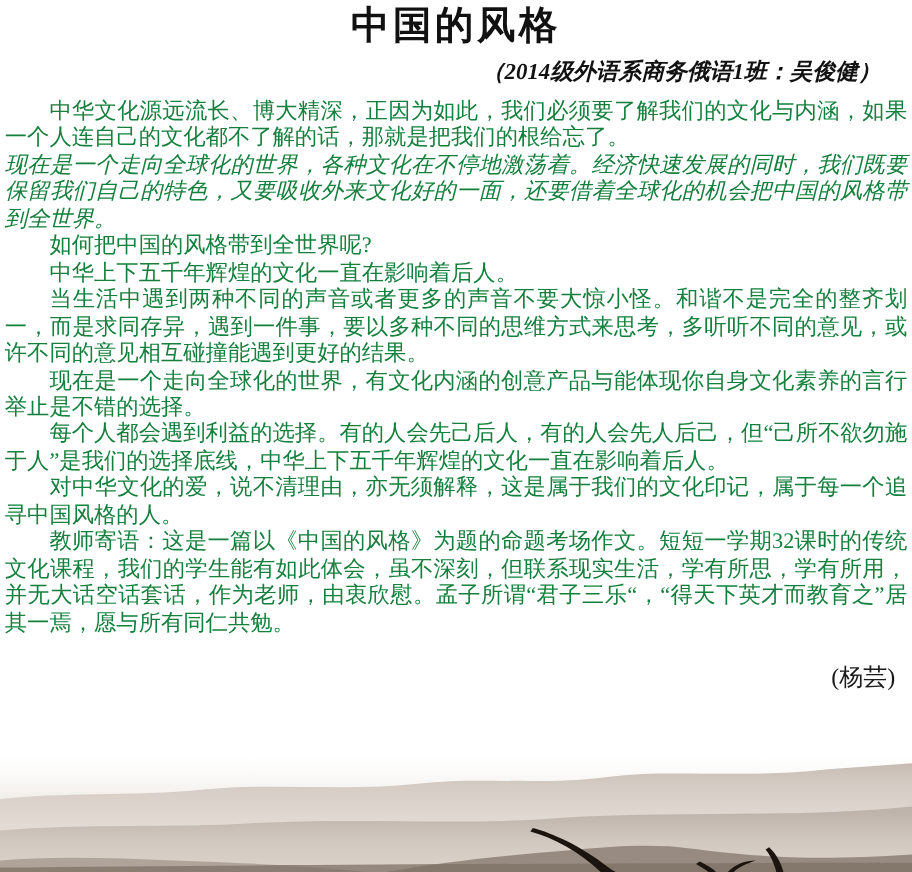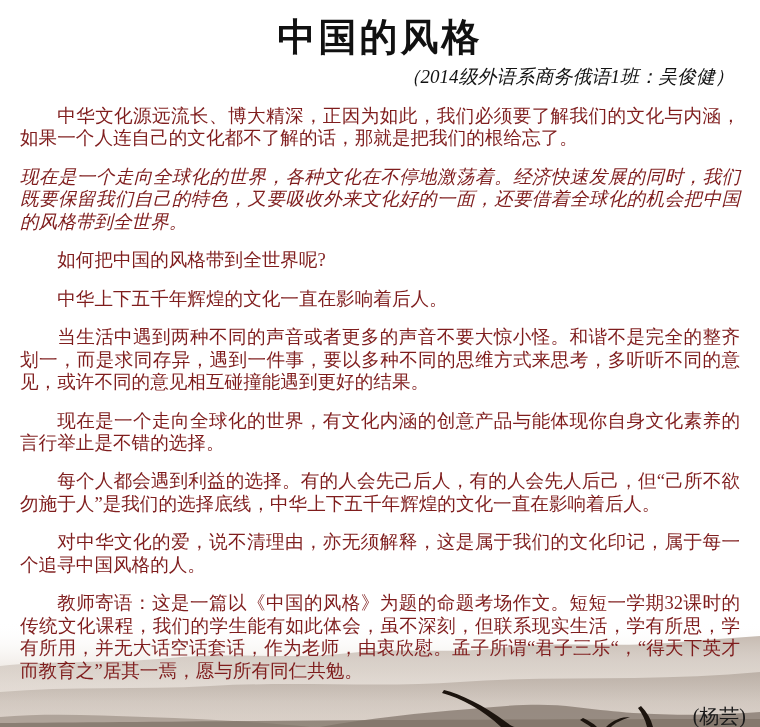--- a/index.html
+++ b/index.html
@@ -24,49 +24,49 @@
     height: 105px;
     z-index: 0;
   }
   .content {
     position: relative;
     z-index: 1;
     padding: 0 4px;
   }
   .title {
     margin: 0;
-    padding-top: 16px;
-    font-size: 38px;
+    padding-top: 0;
+    font-size: 32px;
     line-height: 42px;
     font-weight: bold;
     text-align: center;
     letter-spacing: 3px;
     color: #111111;
   }
   .byline {
     margin-top: 7px;
     padding-right: 22px;
     text-align: right;
     font-size: 19px;
     line-height: 24px;
     font-style: italic;
-    font-weight: normal;
+    font-weight: bold;
     color: #121212;
   }
   .essay {
     margin-top: 9px;
   }
   .essay p {
-    margin: 16px;
+    margin: 0;
     font-size: 18.6px;
     line-height: 22.45px;
     text-align: justify;
     text-justify: inter-ideograph;
     text-indent: 2em;
-    color: #7f1d1d;
+    color: #15803d;
   }
   .essay p.flush {
     text-indent: 0;
     font-style: italic;
   }
   .signature {
     margin-top: 22px;
     padding-right: 10px;
     text-align: right;
     font-size: 20px;

